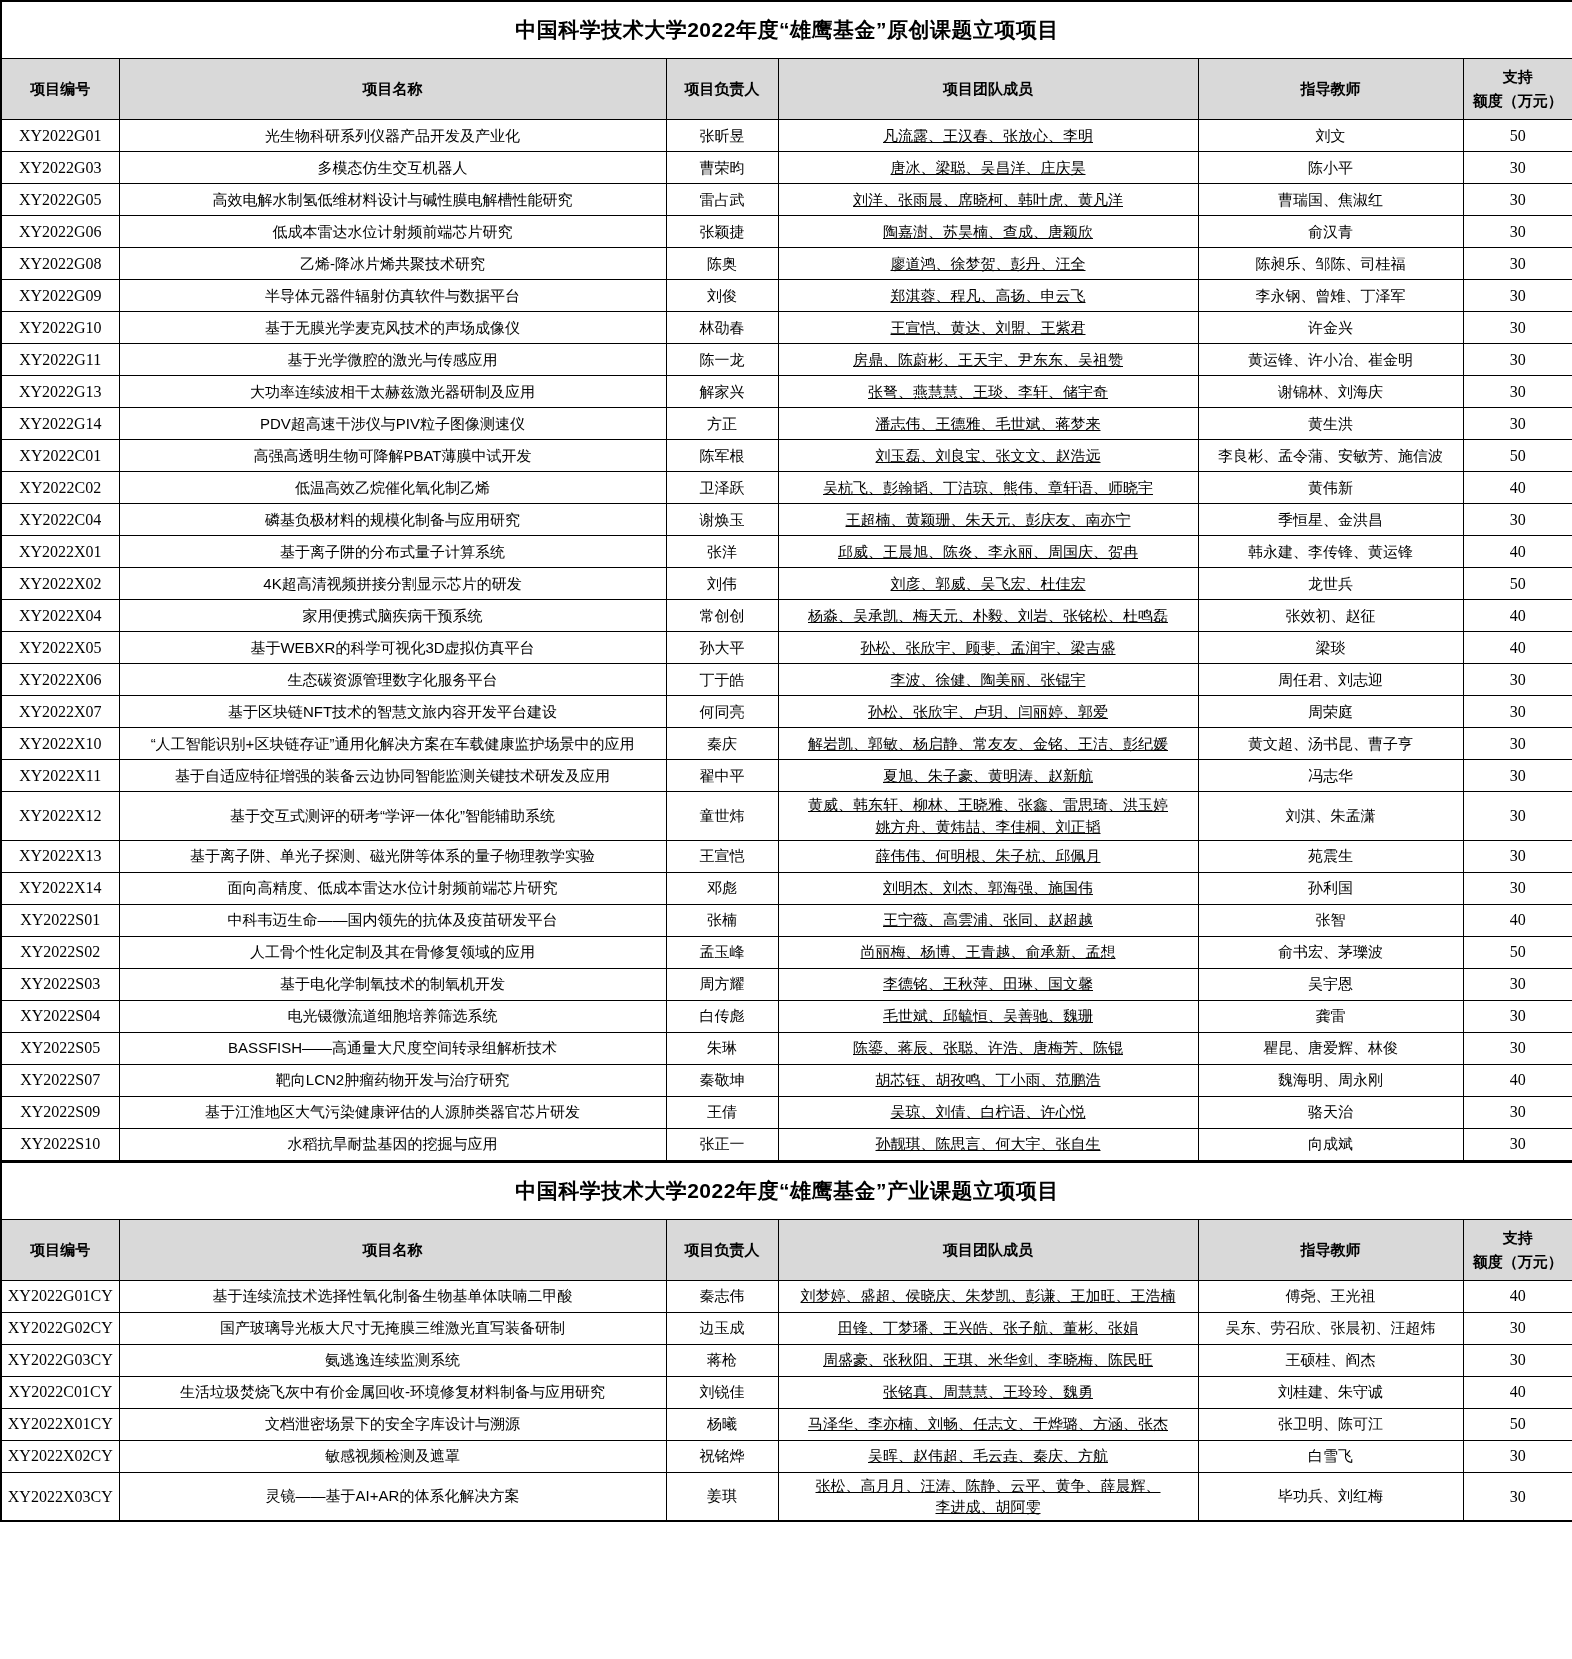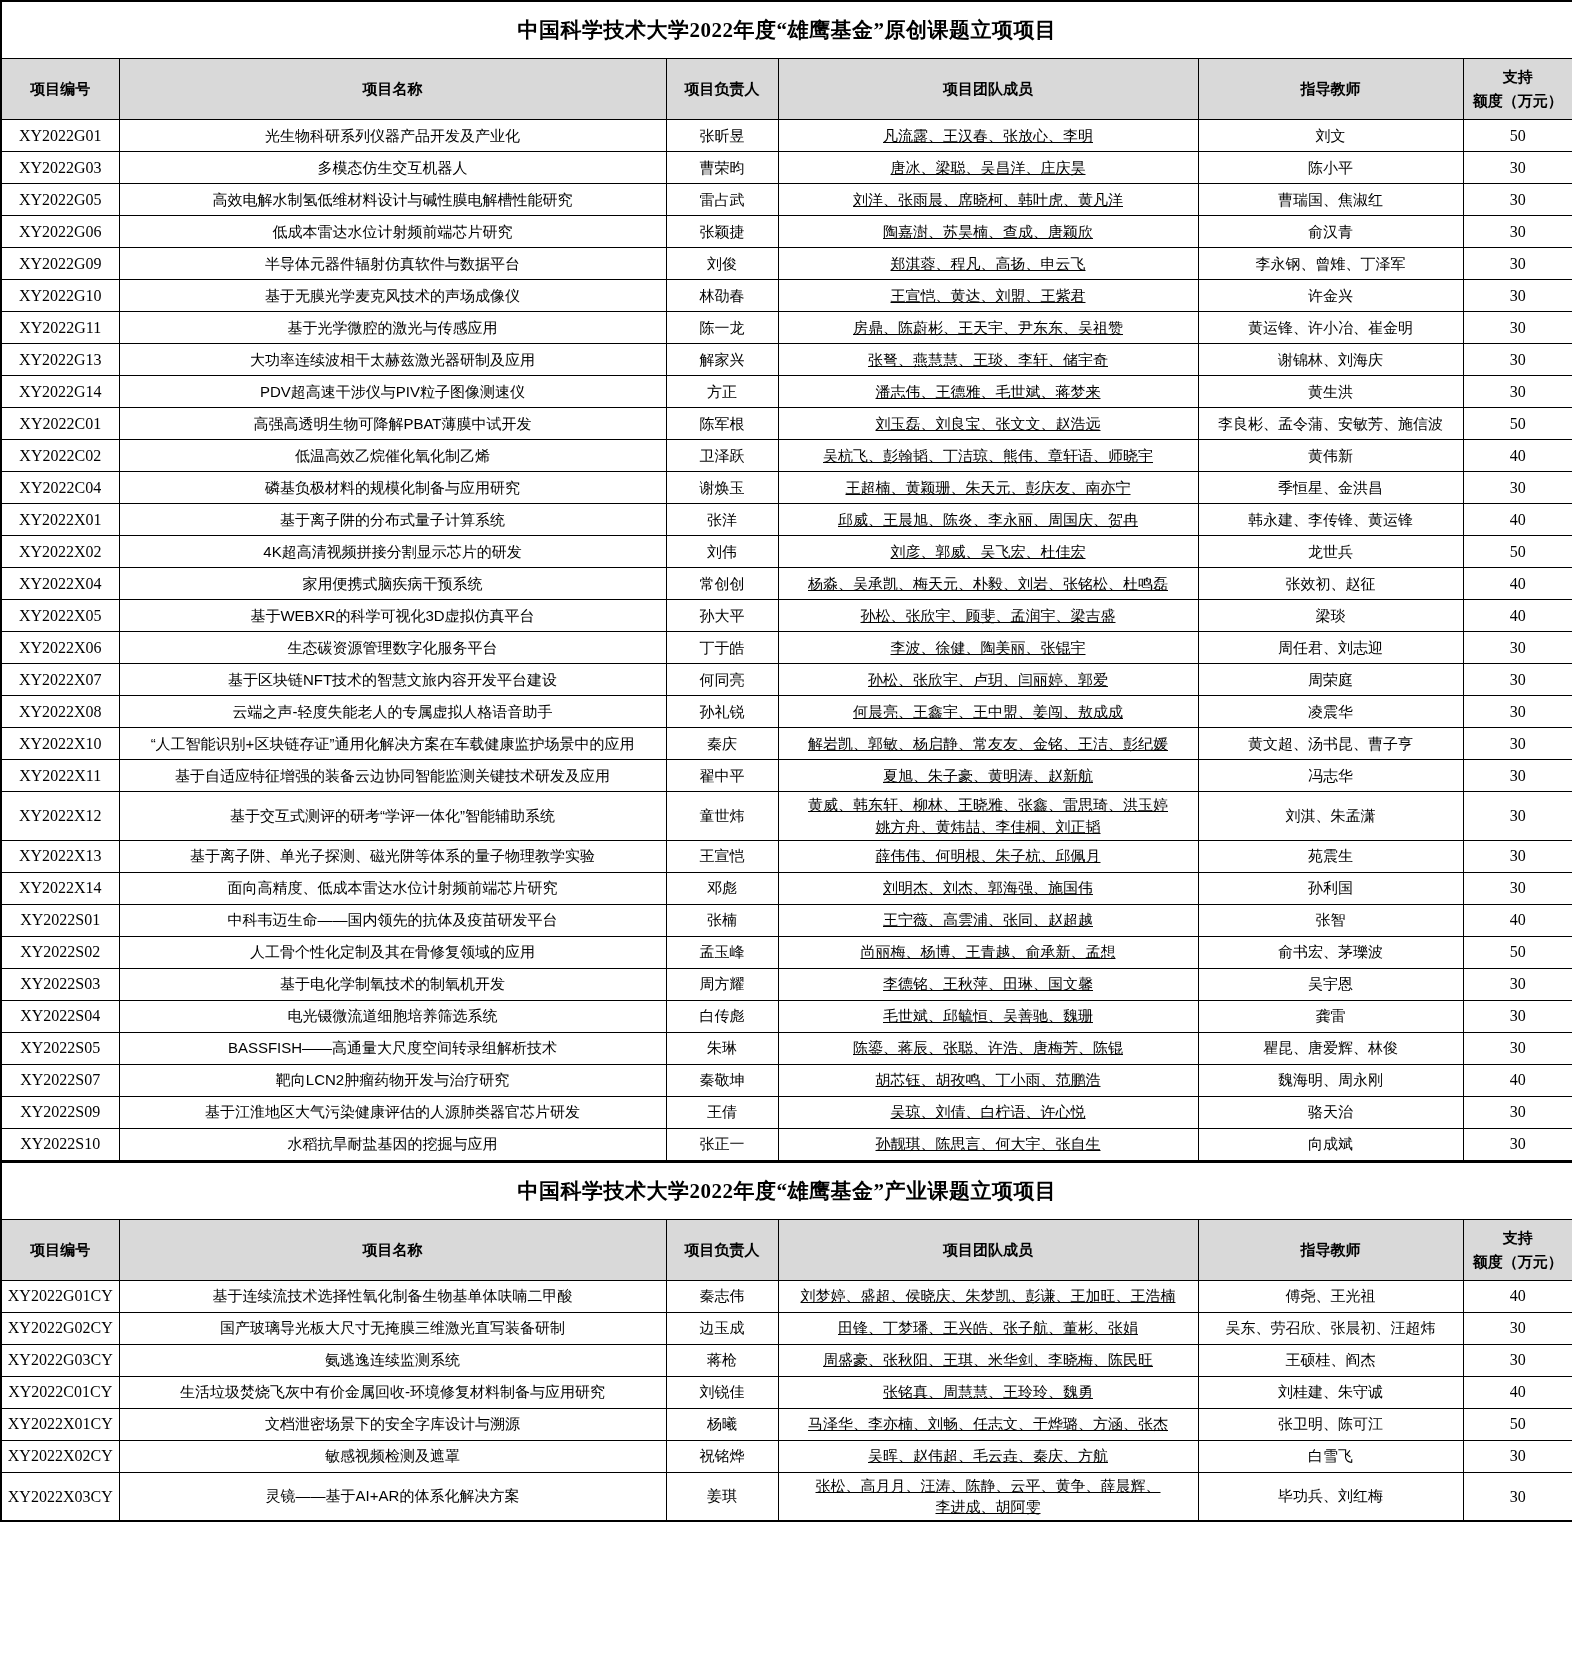--- a/index.html
+++ b/index.html
@@ -28,21 +28,20 @@
     padding: 2px 5px;
     color: #000;
     overflow: hidden;
   }
   th.title {
     height: 52px;
     font-size: 21px;
     font-weight: bold;
     background: #ffffff;
     letter-spacing: 0.5px;
-    font-family: Liberation Serif, serif;
   }
   tr.head-row th {
     background: #d9d9d9;
     font-weight: bold;
     font-size: 15px;
     height: 56px;
     white-space: pre-line;
     line-height: 1.6;
   }
   td {
@@ -112,20 +111,28 @@
   </tr>
       <tr>
     <td class="c-id">XY2022G06</td>
     <td class="c-name">低成本雷达水位计射频前端芯片研究</td>
     <td class="c-leader">张颖捷</td>
     <td class="c-team">陶嘉澍、苏昊楠、查成、唐颖欣</td>
     <td class="c-adv">俞汉青</td>
     <td class="c-amt">30</td>
   </tr>
       <tr>
+    <td class="c-id">XY2022G08</td>
+    <td class="c-name">乙烯-降冰片烯共聚技术研究</td>
+    <td class="c-leader">陈奥</td>
+    <td class="c-team">廖道鸿、徐梦贺、彭丹、汪全</td>
+    <td class="c-adv">陈昶乐、邹陈、司桂福</td>
+    <td class="c-amt">30</td>
+  </tr>
+      <tr>
     <td class="c-id">XY2022G09</td>
     <td class="c-name">半导体元器件辐射仿真软件与数据平台</td>
     <td class="c-leader">刘俊</td>
     <td class="c-team">郑淇蓉、程凡、高扬、申云飞</td>
     <td class="c-adv">李永钢、曾雉、丁泽军</td>
     <td class="c-amt">30</td>
   </tr>
       <tr>
     <td class="c-id">XY2022G10</td>
     <td class="c-name">基于无膜光学麦克风技术的声场成像仪</td>
@@ -221,28 +228,20 @@
     <td class="c-team">李波、徐健、陶美丽、张锟宇</td>
     <td class="c-adv">周任君、刘志迎</td>
     <td class="c-amt">30</td>
   </tr>
       <tr>
     <td class="c-id">XY2022X07</td>
     <td class="c-name">基于区块链NFT技术的智慧文旅内容开发平台建设</td>
     <td class="c-leader">何同亮</td>
     <td class="c-team">孙松、张欣宇、卢玥、闫丽婷、郭爱</td>
     <td class="c-adv">周荣庭</td>
-    <td class="c-amt">30</td>
-  </tr>
-      <tr>
-    <td class="c-id">XY2022X08</td>
-    <td class="c-name">云端之声-轻度失能老人的专属虚拟人格语音助手</td>
-    <td class="c-leader">孙礼锐</td>
-    <td class="c-team">何晨亮、王鑫宇、王中盟、姜闯、敖成成</td>
-    <td class="c-adv">凌震华</td>
     <td class="c-amt">30</td>
   </tr>
       <tr>
     <td class="c-id">XY2022X10</td>
     <td class="c-name">“人工智能识别+区块链存证”通用化解决方案在车载健康监护场景中的应用</td>
     <td class="c-leader">秦庆</td>
     <td class="c-team">解岩凯、郭敏、杨启静、常友友、金铭、王洁、彭纪媛</td>
     <td class="c-adv">黄文超、汤书昆、曹子亨</td>
     <td class="c-amt">30</td>
   </tr>

